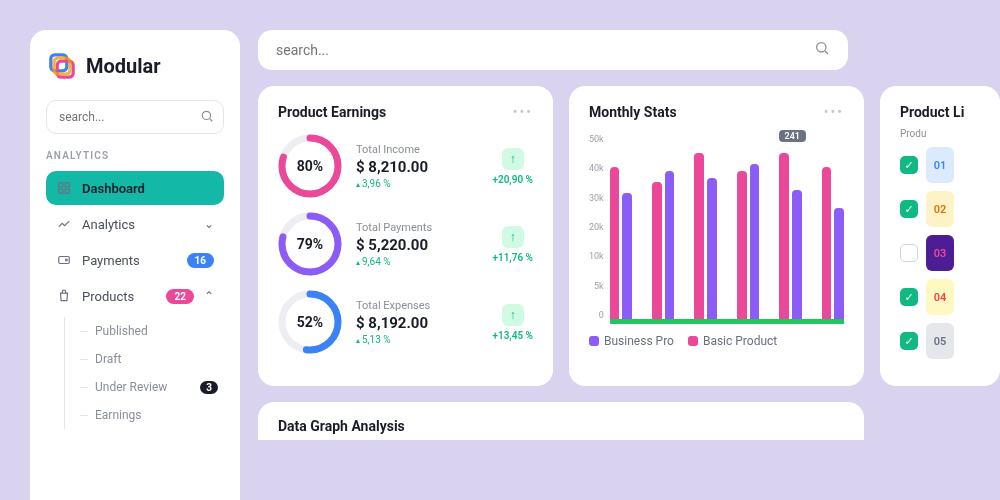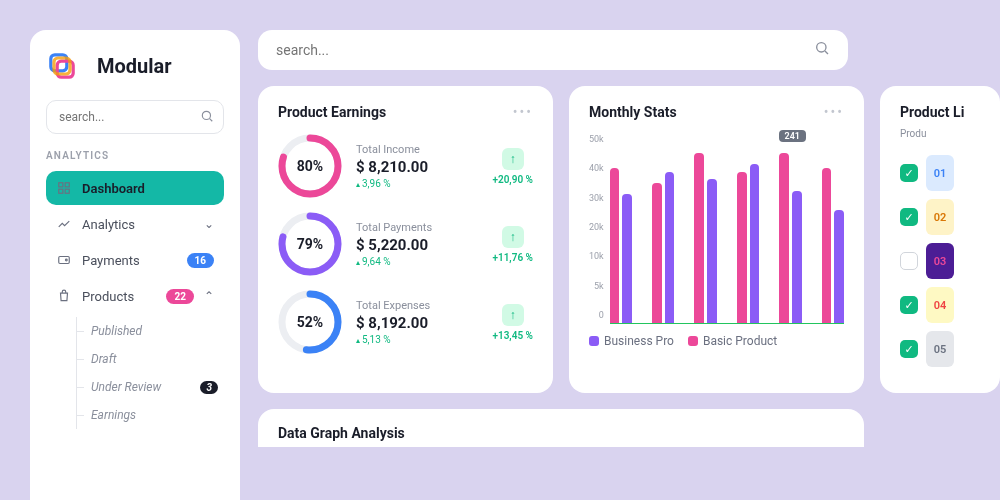--- a/index.html
+++ b/index.html
@@ -1,36 +1,36 @@
 <!DOCTYPE html>
 <html><head>
 <meta charset="utf-8">
 <style>
   * { box-sizing: border-box; margin: 0; padding: 0; font-family: -apple-system, BlinkMacSystemFont, "Segoe UI", Roboto, sans-serif; }
   body { background: #d9d3ef; width: 1000px; height: 500px; overflow: hidden; }
   .app { display: flex; padding: 30px 0 0 30px; gap: 18px; height: 100%; }
   
   .sidebar { background: #fff; border-radius: 16px 16px 0 0; width: 210px; padding: 20px 16px; flex-shrink: 0; }
-  .logo-row { display: flex; align-items: center; gap: 19px; margin-bottom: 18px; }
+  .logo-row { display: flex; align-items: center; gap: 8px; margin-bottom: 18px; }
   .logo-mark svg { width: 32px; height: 32px; display:block; }
   .logo-text { font-size: 20px; font-weight: 700; color: #1a1d29; }
   .side-search { position: relative; margin-bottom: 16px; }
   .side-search input { width: 100%; border: 1px solid #e3e5ea; border-radius: 10px; padding: 9px 30px 9px 12px; font-size: 12px; color: #8a8f9c; outline: none; }
   .side-search .sicon { position: absolute; right: 10px; top: 8px; color: #8a8f9c; }
   .section-label { font-size: 10px; letter-spacing: 1.2px; color: #9ca0ab; font-weight: 600; margin-bottom: 10px; }
   .nav-item { display: flex; align-items: center; gap: 10px; padding: 9px 10px; border-radius: 10px; font-size: 13px; color: #4a4f5c; position: relative; cursor: pointer; margin-bottom: 2px; }
   .nav-item.active { background: #14b8a6; font-weight: 600; color:#1a1d29; }
   .nav-item .nicon { width: 16px; height: 16px; display: inline-flex; align-items:center; justify-content:center; color:#6b7080; }
   .nav-item .label { flex: 1; }
   .badge { font-size: 10px; font-weight: 700; color: #fff; border-radius: 10px; padding: 2px 8px; }
   .badge.blue { background: #3b82f6; }
   .badge.pink { background: #ec4899; }
   .badge.dark { background: #1a1d29; padding: 1px 6px; }
   .chev { color: #6b7080; font-size: 12px; }
-  .sub-list { margin: 4px 0 0 30px; border-left: 1px solid #e3e5ea; padding-left: 4px; font-style: italic; }
+  .sub-list { margin: 4px 0 0 18px; border-left: 1px solid #e3e5ea; padding-left: 20px; }
   .sub-item { display:flex; align-items:center; justify-content:space-between; font-size: 12px; color: #8a8f9c; padding: 7px 6px 7px 10px; position:relative; cursor:pointer; }
   .sub-item::before { content:""; position:absolute; left:-5px; top:50%; width:8px; height:1px; background:#e3e5ea; }
   
   .main { flex: 1; display: flex; flex-direction: column; gap: 16px; min-width:0; }
   .top-search { background: #fff; border-radius: 14px; padding: 10px 18px; display: flex; align-items: center; width: 590px; }
   .top-search input { flex: 1; border: none; outline: none; font-size: 14px; color: #8a8f9c; }
   .top-search .sicon { color: #8a8f9c; }
   .cards-row { display: flex; gap: 16px; }
   .card { background: #fff; border-radius: 16px; padding: 18px 20px; }
   .card-head { display:flex; align-items:center; justify-content:space-between; margin-bottom: 14px; }
@@ -47,34 +47,34 @@
   .earn-val { font-size:15px; font-weight:700; color:#1a1d29; margin-bottom:2px; }
   .earn-sub { font-size:10px; color:#10b981; }
   .earn-sub::before { content:"▴ "; font-size:8px; }
   .earn-right { display:flex; flex-direction:column; align-items:center; gap:4px; }
   .up-chip { width:22px; height:22px; border-radius:6px; background:#d1fae5; color:#10b981; display:flex; align-items:center; justify-content:center; font-size:12px; }
   .earn-pct { font-size:10px; color:#10b981; font-weight:600; }
   
   .stats-card { width: 295px; }
   .chart-area { height: 190px; display:flex; gap:6px; }
   .y-axis { display:flex; flex-direction:column; justify-content:space-between; font-size:9px; color:#9ca0ab; text-align:right; padding-bottom:4px; }
-  .bars-wrap { flex:1; display:flex; align-items:flex-end; gap:20px; position:relative; border-bottom:1px solid #22c55e; }
+  .bars-wrap { flex:1; display:flex; align-items:flex-end; gap:20px; position:relative; border-bottom:5px solid #22c55e; }
   .bar-pair { flex:1; display:flex; align-items:flex-end; gap:3px; height:100%; }
   .bar { flex:1; border-radius:4px 4px 0 0; }
   .bar.pink { background:#ec4899; }
   .bar.purple { background:#8b5cf6; }
   .tooltip { position:absolute; top:-4px; right:38px; background:#6b7280; color:#fff; font-size:9px; padding:1px 6px; border-radius:4px; font-weight:600; }
   .legend { display:flex; gap:14px; margin-top:10px; font-size:12px; color:#6b7080; }
   .legend-item { display:flex; align-items:center; gap:5px; }
   .swatch { width:10px; height:10px; border-radius:3px; }
   .swatch.purple { background:#8b5cf6; }
   .swatch.pink { background:#ec4899; }
   
   .plist-card { width: 120px; }
-  .plist-head { font-size:10px; color:#8a8f9c; margin-bottom:16px; }
+  .plist-head { font-size:10px; color:#8a8f9c; margin-bottom:8px; }
   .plist-row { display:flex; align-items:center; gap:8px; margin-bottom:8px; }
   .checkbox { width:18px; height:18px; border-radius:5px; display:flex; align-items:center; justify-content:center; color:#fff; font-size:11px; cursor:pointer; }
   .checkbox.on { background:#10b981; }
   .checkbox.off { border:1.5px solid #d1d5db; background:#fff; }
   .chip { width:28px; height:36px; border-radius:6px; display:flex; align-items:center; justify-content:center; font-size:11px; font-weight:600; }
   .c1 { background:#dbeafe; color:#3b82f6; }
   .c2 { background:#fef3c7; color:#d97706; }
   .c3 { background:#4c1d95; color:#ec4899; }
   .c4 { background:#fef9c3; color:#ef4444; }
   .c5 { background:#e5e7eb; color:#6b7280; }

